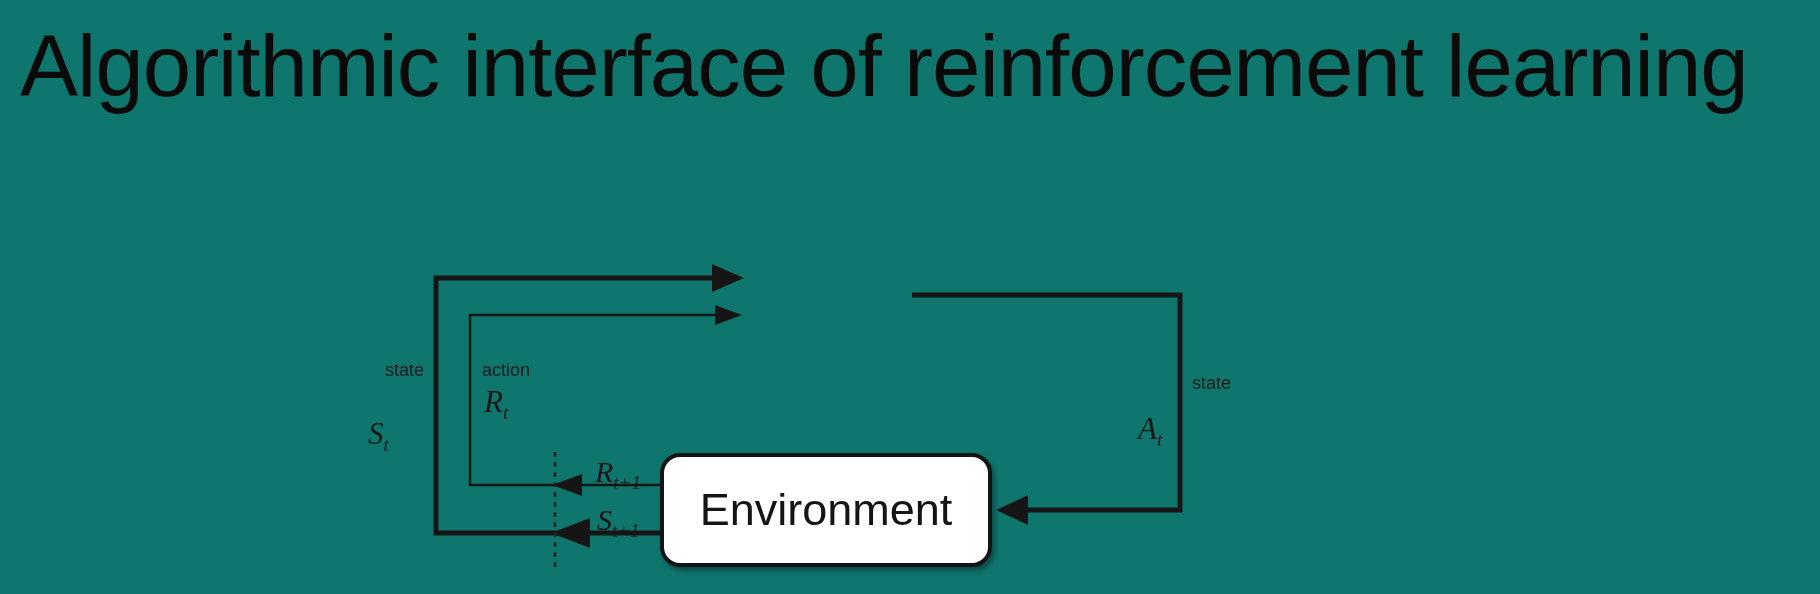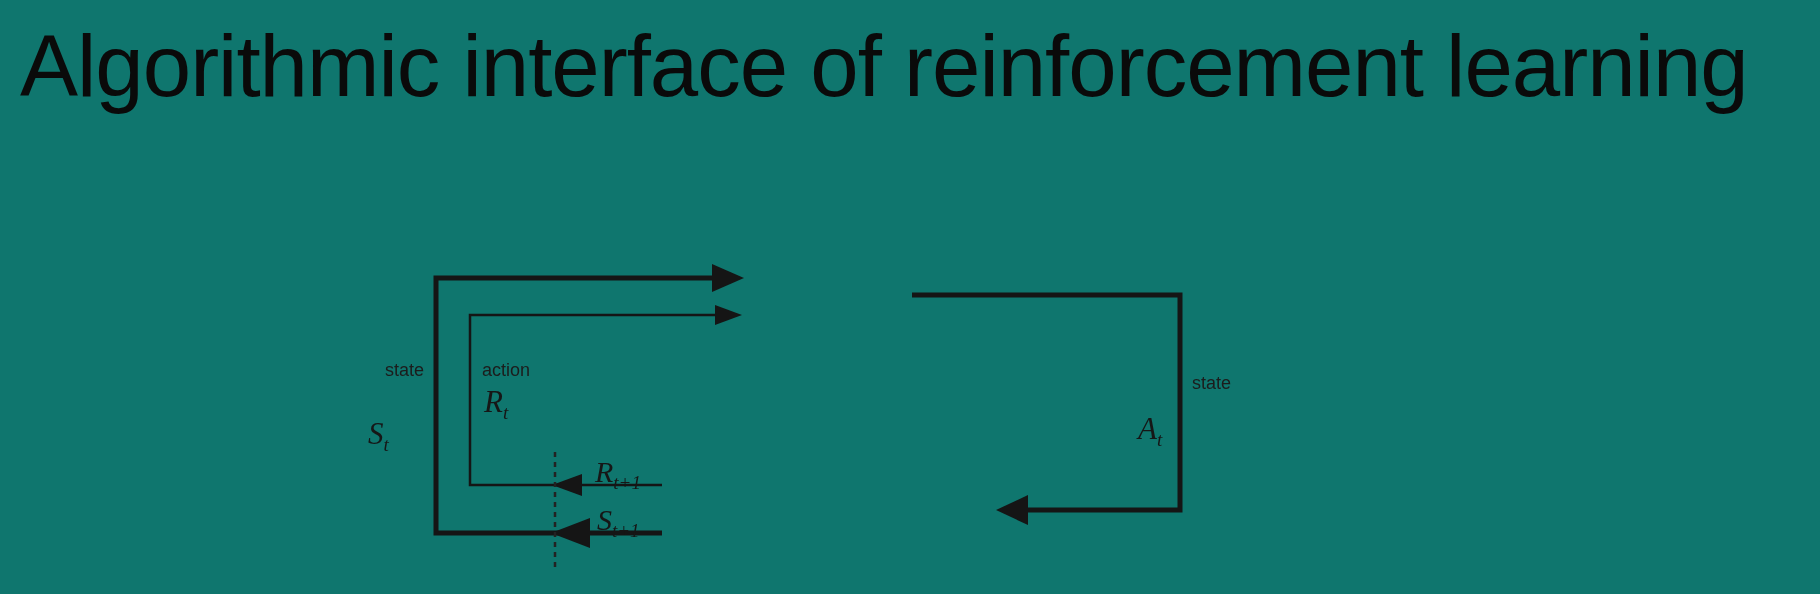--- a/index.html
+++ b/index.html
@@ -105,20 +105,23 @@
     <polygon points="742,315 715,305 715,325" fill="#151515"></polygon>
     <polygon points="552,485 582,474 582,496" fill="#151515"></polygon>
 
     <polyline points="912,295 1180,295 1180,510 1022,510" fill="none" stroke="#151515" stroke-width="5"></polyline>
     <polygon points="996,510 1028,495 1028,525" fill="#151515"></polygon>
 
     <line x1="555" y1="452" x2="555" y2="572" stroke="#222222" stroke-width="2.5" stroke-dasharray="5 5"></line>
   </svg>
 
 
+  <div class="node environment">
+    <span>Environment</span>
+  </div>
 
   <div id="lbl-state" class="lbl">state</div>
 
   <div id="sym-state" class="math"><span>S</span><span class="sub">t</span></div>
 
   <div id="lbl-reward" class="lbl">action</div>
 
   <div id="sym-reward" class="math"><span>R</span><span class="sub">t</span></div>
 
   <div id="lbl-action" class="lbl">state</div>

